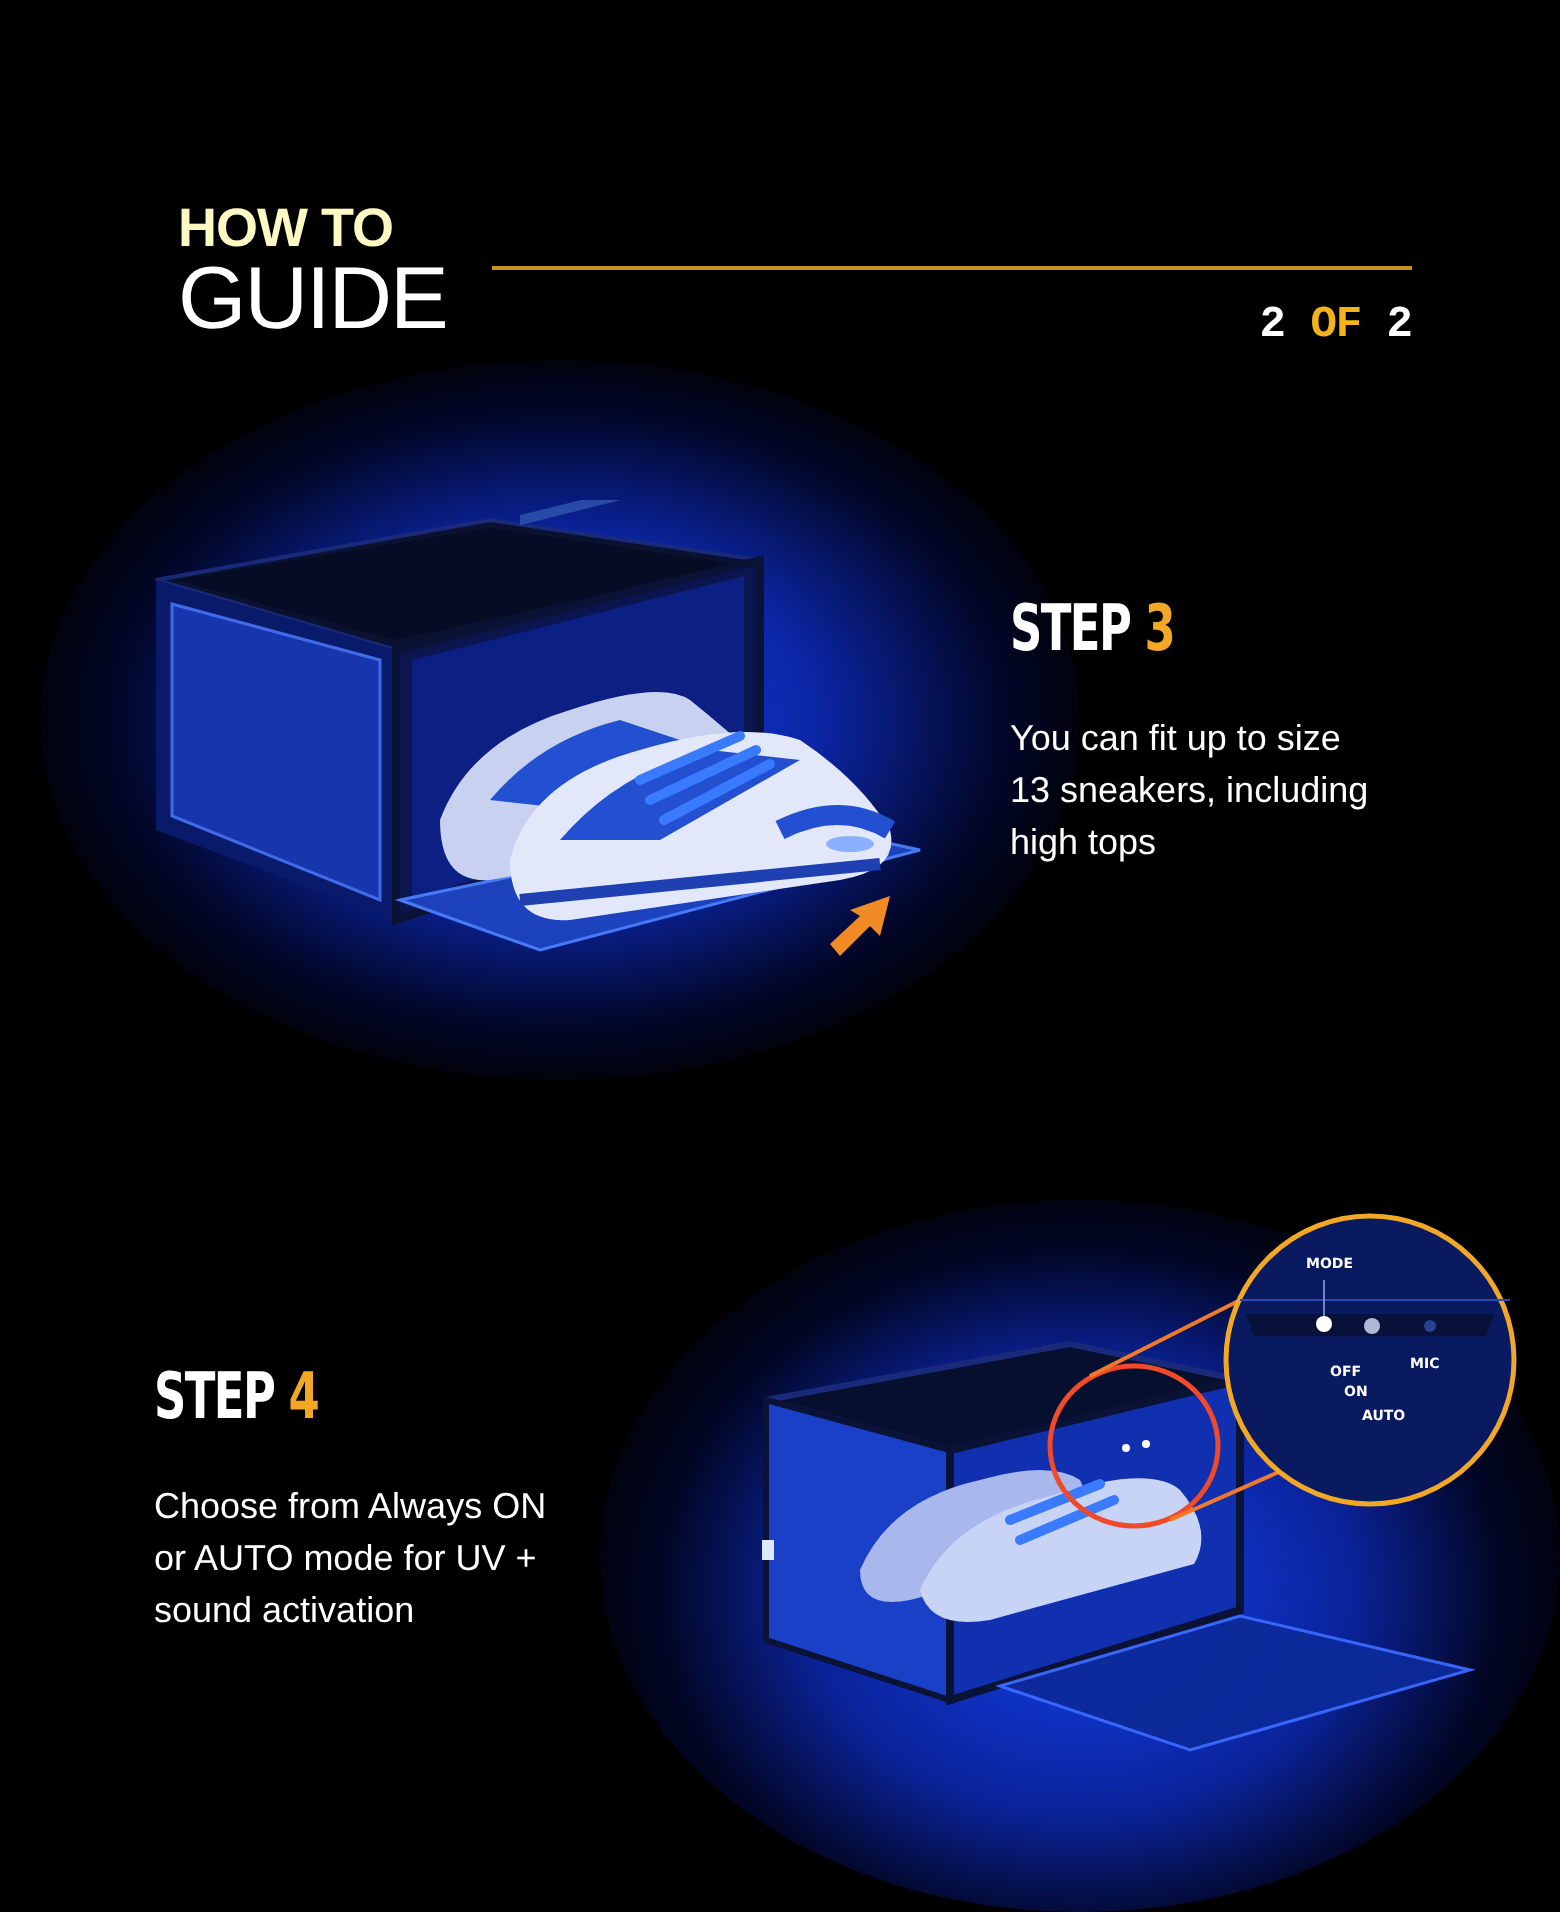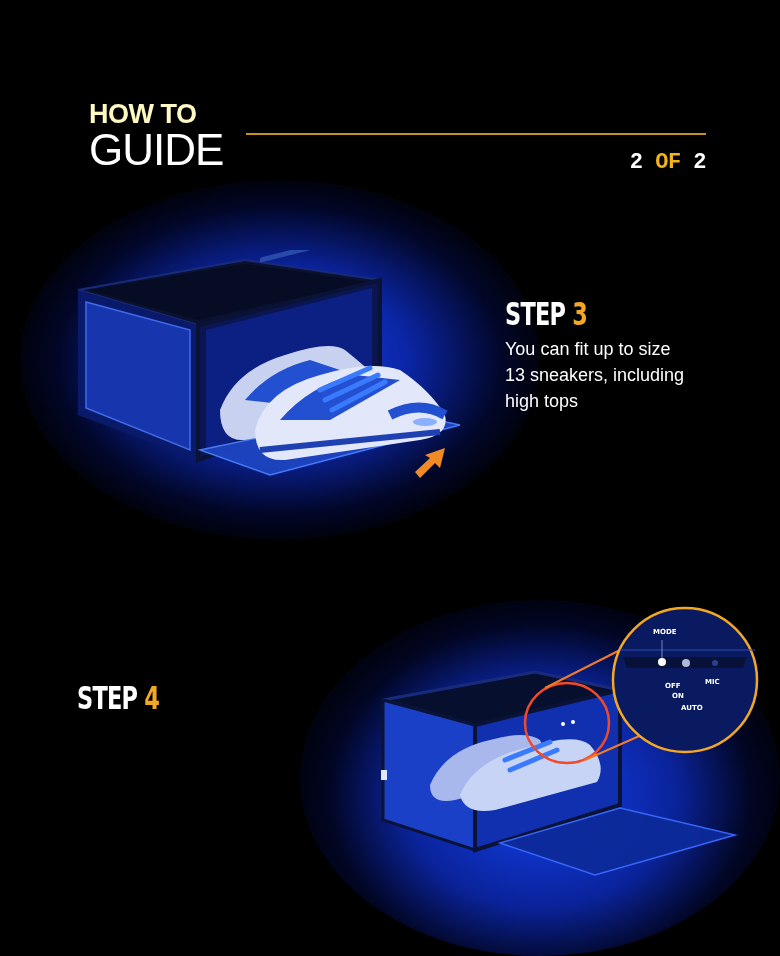--- a/index.html
+++ b/index.html
@@ -13,21 +13,21 @@
 
   .glow1 { position:absolute; left:20px; top:180px; width:520px; height:360px; border-radius:50%;
     background: radial-gradient(ellipse at center, rgba(20,70,255,0.95) 0%, rgba(15,50,220,0.75) 35%, rgba(5,20,120,0.35) 60%, rgba(0,0,0,0) 75%); }
   .glow2 { position:absolute; left:300px; top:600px; width:480px; height:356px; border-radius:50%;
     background: radial-gradient(ellipse at 50% 55%, rgba(20,70,255,0.95) 0%, rgba(15,50,220,0.7) 40%, rgba(5,20,120,0.3) 62%, rgba(0,0,0,0) 78%); }
 
   .illus { position:absolute; }
   .step-block { position:absolute; }
   .step-title { font-family:"DejaVu Sans Condensed","DejaVu Sans", sans-serif; font-weight:bold; font-size:32px; letter-spacing:-1px; line-height:36px; transform:scaleX(0.78); transform-origin:left; }
   .step-title .num { color:#f2a824; }
-  .step-desc { font-size:18px; line-height:26px; margin-top:4px; color:#fff; white-space:pre-line; }
+  .step-desc { font-size:18px; line-height:26px; margin-top:24px; color:#fff; white-space:pre-line; }
   .zoom-label { font-family:"DejaVu Sans", sans-serif; font-weight:bold; font-size:7px; fill:#fff; }
 </style>
 </head>
 <body>
 
 <div class="header-title">
   <div class="how-to">HOW TO</div>
   <div class="guide">GUIDE</div>
 </div>
 <div class="header-rule"></div>
@@ -77,20 +77,23 @@
   <div class="step-desc">You can fit up to size
 13 sneakers, including
 high tops</div>
 </div>
 
 <div class="step-block" style="left:77px;top:680px;width:270px">
   <div class="step-title">
     <span>STEP</span>
     <span class="num">4</span>
   </div>
+  <div class="step-desc">Choose from Always ON
+or AUTO mode for UV +
+sound activation</div>
 </div>
 
 <svg class="illus" style="left:375px;top:600px" width="405" height="290" viewBox="0 0 405 290">
 
   <polygon points="8,100 160,72 245,90 100,125" fill="#06102e" stroke="#1a2a7a" stroke-width="3"></polygon>
 
   <polygon points="8,100 100,125 100,250 8,220" fill="#1a40c8" stroke="#0a1235" stroke-width="3"></polygon>
   <rect x="6" y="170" width="6" height="10" fill="#e0e8ff"></rect>
 
   <polygon points="100,125 245,90 245,205 100,250" fill="#1030b0" stroke="#0a1235" stroke-width="4"></polygon>

